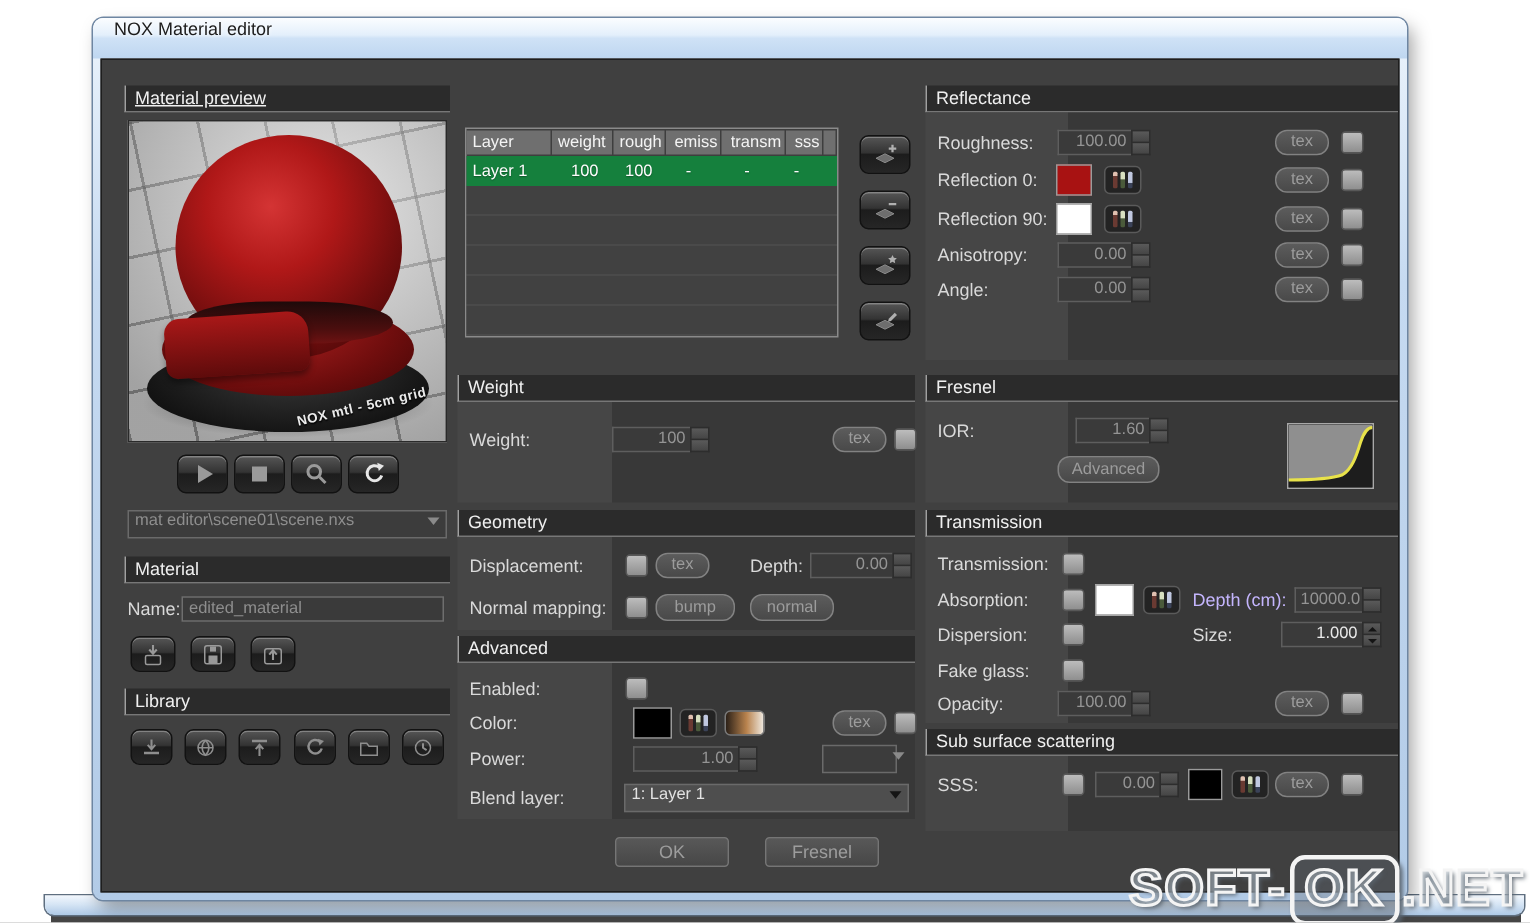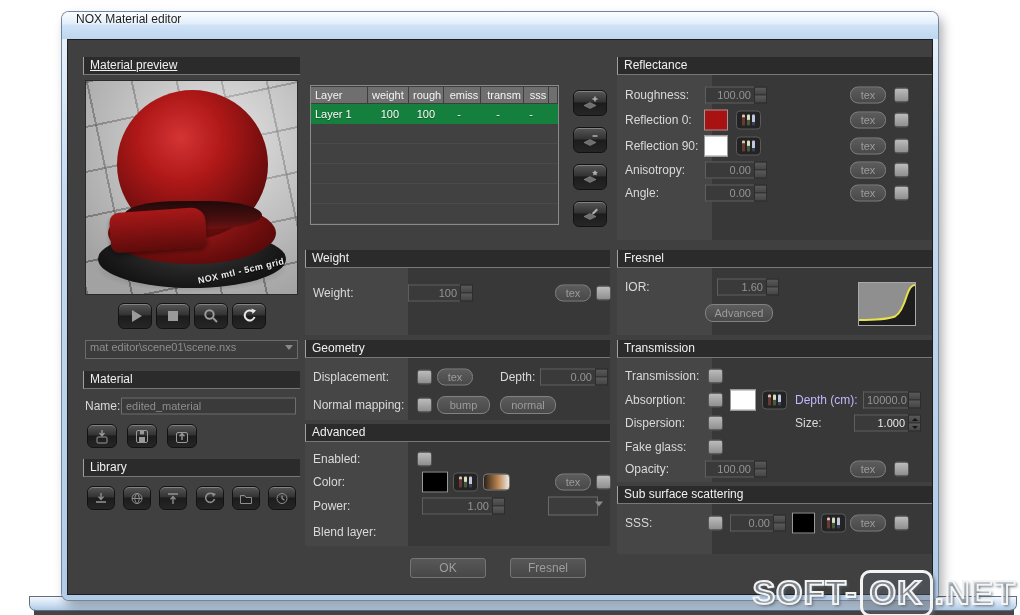--- a/index.html
+++ b/index.html
@@ -361,20 +361,24 @@
               <i class="dn"></i>
             </span>
           </span>
         <span class="ddrop" style="left:480px;width:50px;">
             <span class="txt">W</span>
             <span class="tri"></span>
           </span>
       </div>
       <div class="row" style="left:0;top:481px;width:560px;">
         <span class="lbl" style="left:245px;">Blend layer:</span>
+        <span class="ddrop en" style="left:348px;width:190px;">
+            <span class="txt">1: Layer 1</span>
+            <span class="tri"></span>
+          </span>
       </div>
 
       <div class="pushbtn" style="position:absolute;left:342px;top:518px;width:76px;">OK</div>
       <div class="pushbtn" style="position:absolute;left:442px;top:518px;width:76px;">Fresnel</div>
 
       <div class="ghead" style="left:549px;top:17px;width:316px;"><span>Reflectance</span></div>
       <div class="gbody" style="left:549px;top:35px;width:316px;height:165px;--lc:95px;"></div>
       <div class="row" style="left:0;top:44px;width:880px;">
         <span class="lbl" style="left:557px;">Roughness:</span>
         <span class="spin" style="left:637px;width:62px;">

